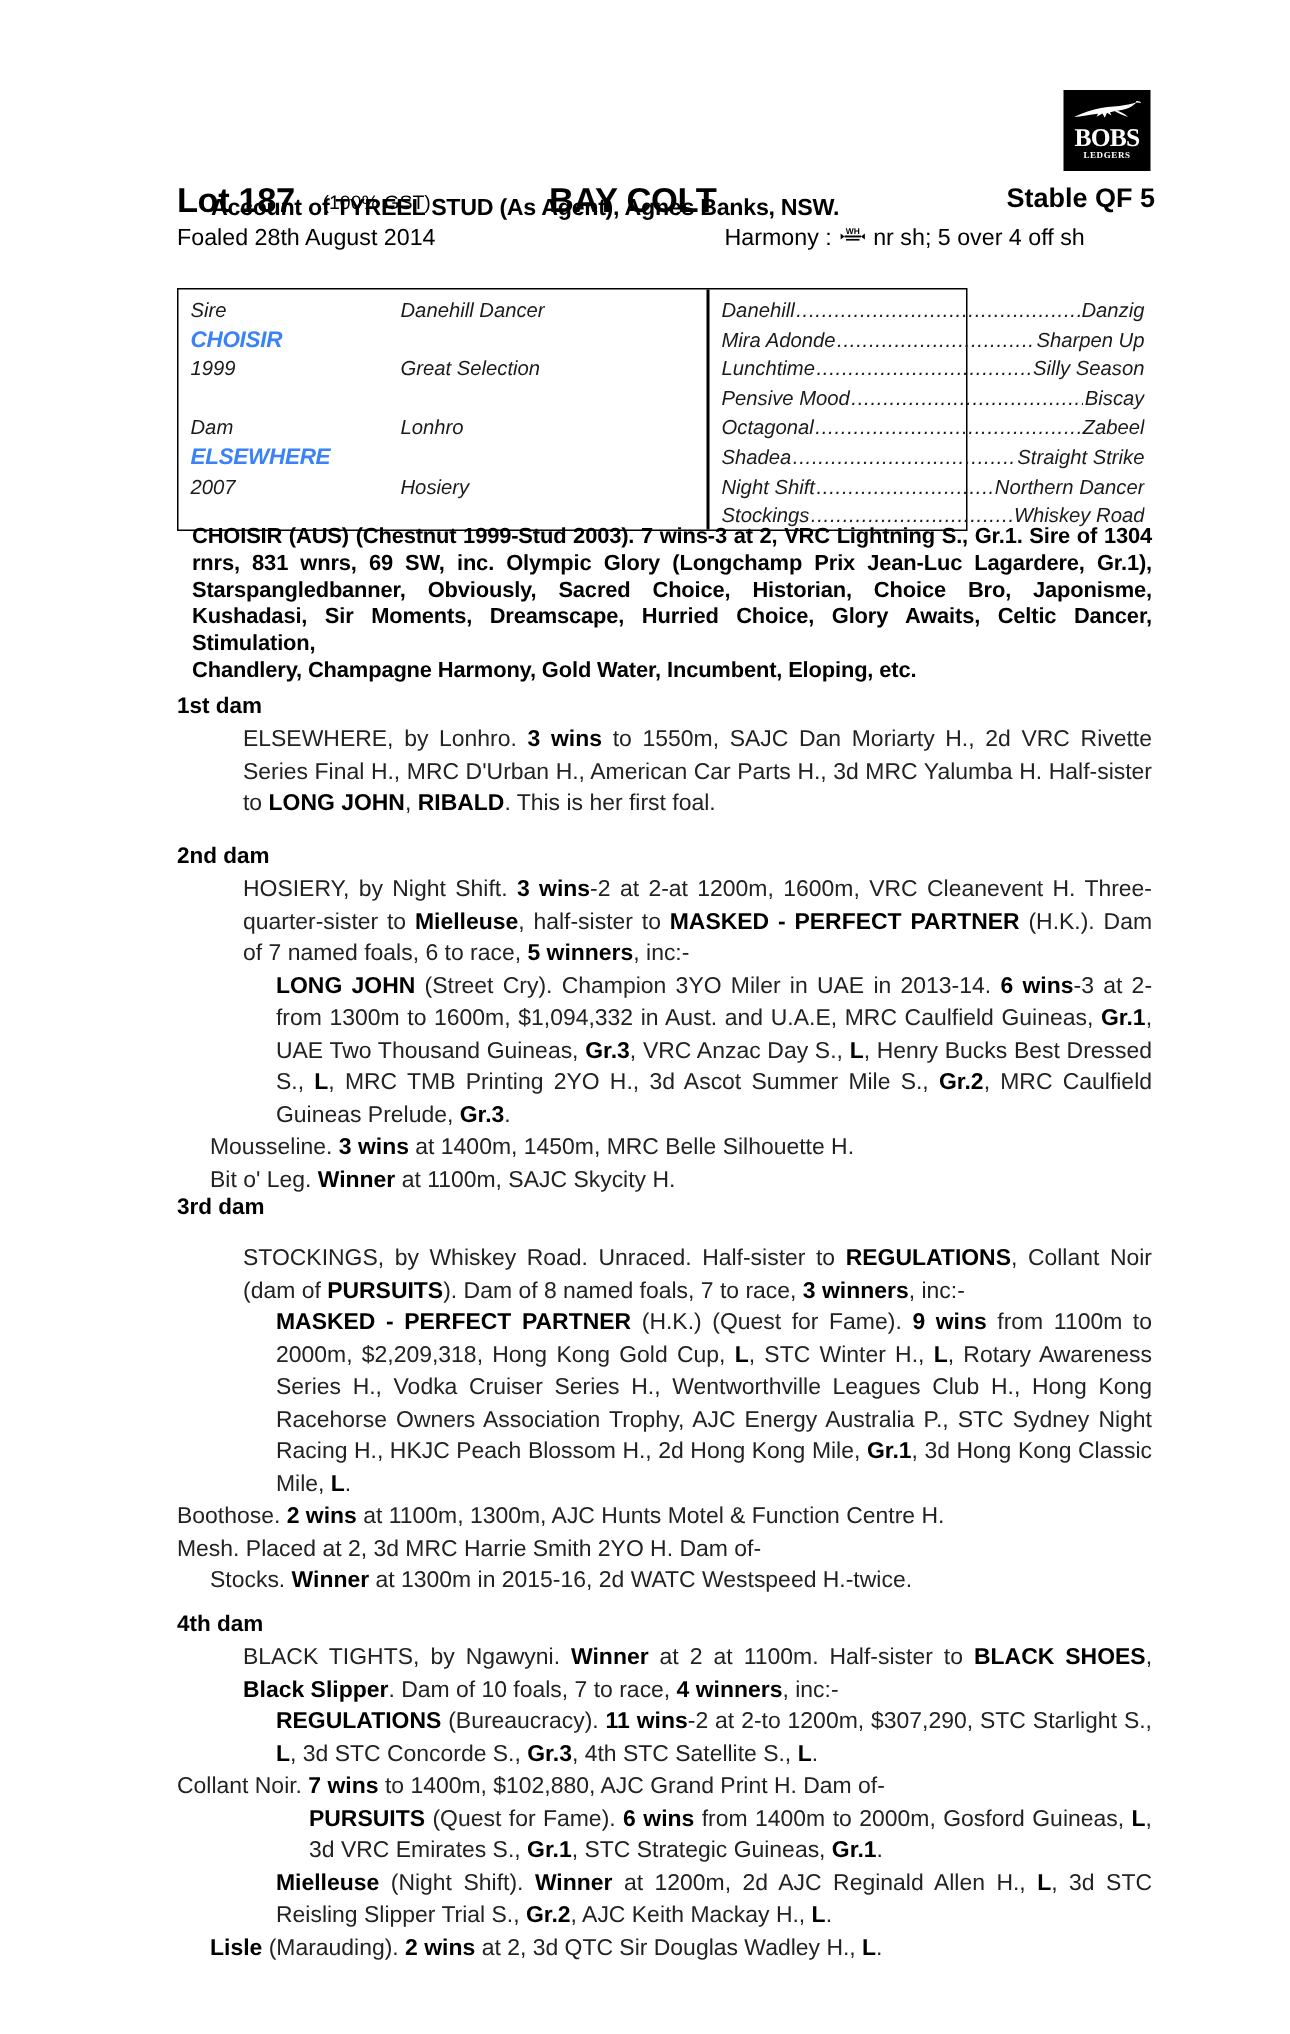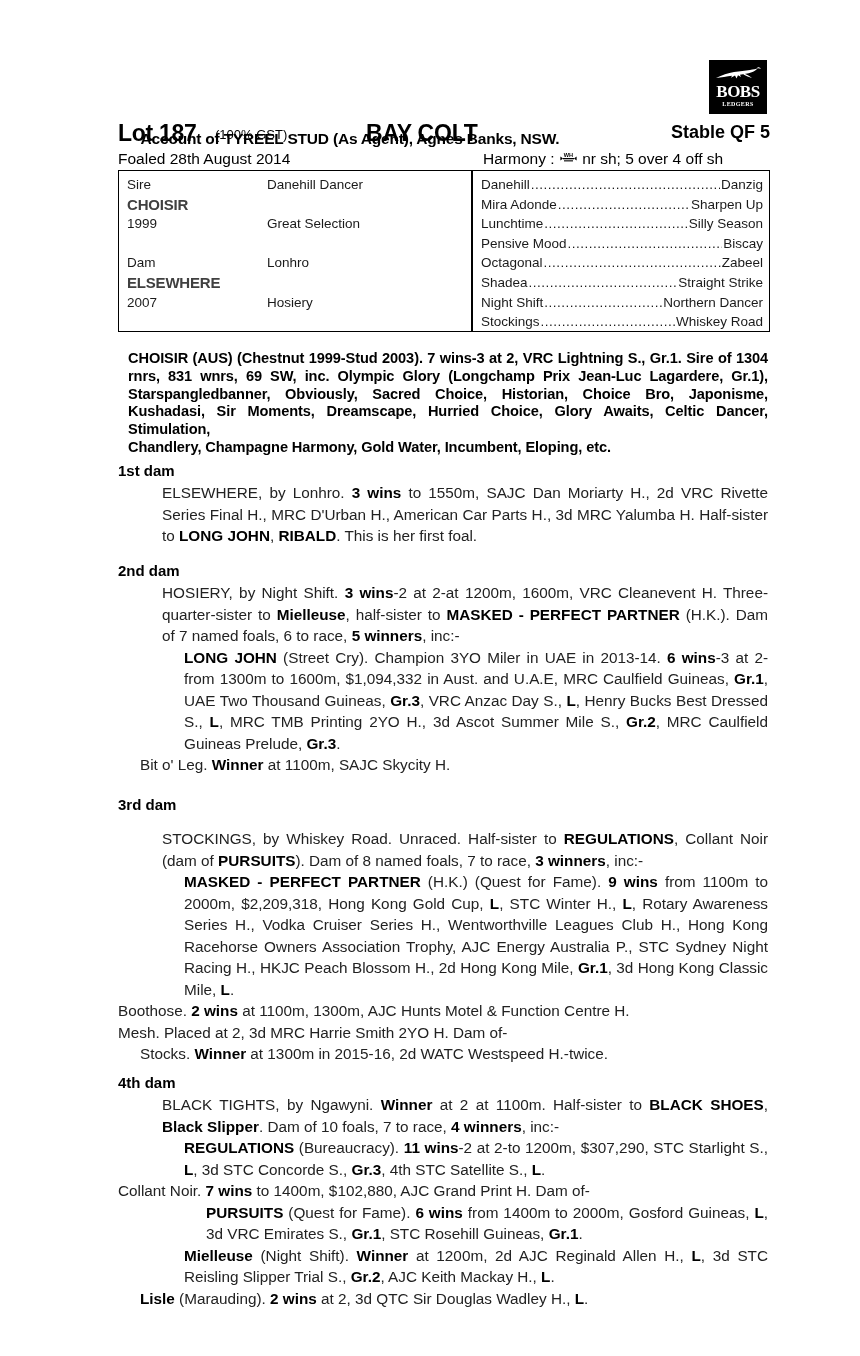--- a/index.html
+++ b/index.html
@@ -140,25 +140,26 @@
     width: 17px;
     height: 14px;
     vertical-align: -2px;
     margin: 0 1px;
   }
 
   
   .ped {
     position: absolute;
     left: 118px;
-    top: 170px;
-    width: 652px;
+    top: 192px;
+    width: 527px;
     height: 162px;
     border: 1.5px solid #000000;
     box-sizing: border-box;
+    font-style: italic;
   }
   .ped-divider {
     position: absolute;
     left: 352px;
     top: 0;
     width: 1.5px;
     height: 100%;
     background: #000000;
   }
   .ped-col {
@@ -167,21 +168,21 @@
     font-size: 13.5px;
     line-height: 19.6px;
     color: #1a1a1a;
   }
   .col-a { left: 8px;  width: 140px; }
   .col-b { left: 148px; width: 200px; }
   .col-c { left: 362px; width: 282px; }
   .nm-bold {
     font-weight: bold;
     font-size: 15px;
-    color: #404040;
+    color: #3b82f6;
     letter-spacing: -0.2px;
   }
   .dotrow {
     display: flex;
     align-items: center;
     white-space: nowrap;
     overflow: hidden;
   }
   .dotrow .lft { flex: 0 0 auto; }
   .dotrow .dots {
@@ -357,20 +358,21 @@
     <p class="hang0"><span>ELSEWHERE</span><span>, by Lonhro. </span><span class="b">3 wins</span><span> to 1550m, SAJC Dan Moriarty H., 2d VRC Rivette Series Final H., MRC D'Urban H., American Car Parts H., 3d MRC Yalumba H. Half-sister to </span><span class="b">LONG JOHN</span><span>, </span><span class="b">RIBALD</span><span>. This is her first foal.</span></p>
   </div>
 
   <div class="dam-head" style="top:562px;">2nd dam</div>
   <div class="dam-body" style="top:582px;">
     <p class="hang0"><span>HOSIERY</span><span>, by Night Shift. </span><span class="b">3 wins</span><span>-2 at 2-at 1200m, 1600m, VRC Cleanevent H. Three-quarter-sister to </span><span class="b">Mielleuse</span><span>, half-sister to </span><span class="b">MASKED - PERFECT PARTNER</span><span> (H.K.). Dam of 7 named foals, 6 to race, </span><span class="b">5 winners</span><span>, inc:-</span></p>
 
     <p class="hang1"><span class="b">LONG JOHN</span><span> (Street Cry). Champion 3YO Miler in UAE in 2013-14. </span><span class="b">6 wins</span><span>-3 at 2-from 1300m to 1600m, $1,094,332 in Aust. and U.A.E, MRC Caulfield Guineas, </span><span class="b">Gr.1</span><span>, UAE Two Thousand Guineas, </span><span class="b">Gr.3</span><span>, VRC Anzac Day S., </span><span class="b">L</span><span>, Henry Bucks Best Dressed S., </span><span class="b">L</span><span>, MRC TMB Printing 2YO H., 3d Ascot Summer Mile S., </span><span class="b">Gr.2</span><span>, MRC Caulfield Guineas Prelude, </span><span class="b">Gr.3</span><span>.</span></p>
 
 
+    <p class="ind1 nojust"><span>Mousseline.</span><span> </span><span class="b">3 wins</span><span> at 1400m, 1450m, MRC Belle Silhouette H.</span></p>
 
     <p class="ind1 nojust"><span>Bit o' Leg.</span><span> </span><span class="b">Winner</span><span> at 1100m, SAJC Skycity H.</span></p>
   </div>
 
   <div class="dam-head" style="top:796px;">3rd dam</div>
   <div class="dam-body" style="top:816px;margin-top:12px;">
     <p class="hang0"><span>STOCKINGS</span><span>, by Whiskey Road. Unraced. Half-sister to </span><span class="b">REGULATIONS</span><span>, Collant Noir (dam of </span><span class="b">PURSUITS</span><span>). Dam of 8 named foals, 7 to race, </span><span class="b">3 winners</span><span>, inc:-</span></p>
 
     <p class="hang1"><span class="b">MASKED - PERFECT PARTNER</span><span> (H.K.) (Quest for Fame). </span><span class="b">9 wins</span><span> from 1100m to 2000m, $2,209,318, Hong Kong Gold Cup, </span><span class="b">L</span><span>, STC Winter H., </span><span class="b">L</span><span>, Rotary Awareness Series H., Vodka Cruiser Series H., Wentworthville Leagues Club H., Hong Kong Racehorse Owners Association Trophy, AJC Energy Australia P., STC Sydney Night Racing H., HKJC Peach Blossom H., 2d Hong Kong Mile, </span><span class="b">Gr.1</span><span>, 3d Hong Kong Classic Mile, </span><span class="b">L</span><span>.</span></p>
 
@@ -383,20 +385,20 @@
   </div>
 
   <div class="dam-head" style="top:1074px;">4th dam</div>
   <div class="dam-body" style="top:1094px;">
     <p class="hang0"><span>BLACK TIGHTS</span><span>, by Ngawyni. </span><span class="b">Winner</span><span> at 2 at 1100m. Half-sister to </span><span class="b">BLACK SHOES</span><span>, </span><span class="b">Black Slipper</span><span>. Dam of 10 foals, 7 to race, </span><span class="b">4 winners</span><span>, inc:-</span></p>
 
     <p class="hang1"><span class="b">REGULATIONS</span><span> (Bureaucracy). </span><span class="b">11 wins</span><span>-2 at 2-to 1200m, $307,290, STC Starlight S., </span><span class="b">L</span><span>, 3d STC Concorde S., </span><span class="b">Gr.3</span><span>, 4th STC Satellite S., </span><span class="b">L</span><span>.</span></p>
 
     <p class="ind0 nojust"><span>Collant Noir.</span><span> </span><span class="b">7 wins</span><span> to 1400m, $102,880, AJC Grand Print H. Dam of-</span></p>
 
-    <p class="hang3"><span class="b">PURSUITS</span><span> (Quest for Fame). </span><span class="b">6 wins</span><span> from 1400m to 2000m, Gosford Guineas, </span><span class="b">L</span><span>, 3d VRC Emirates S., </span><span class="b">Gr.1</span><span>, STC Rosehill Guineas, </span><span class="b">Gr.1</span><span>.</span></p>
+    <p class="hang3"><span class="b">PURSUITS</span><span> (Quest for Fame). </span><span class="b">6 wins</span><span> from 1400m to 2000m, Gosford Guineas, </span><span class="b">L</span><span>, 3d VRC Emirates S., </span><span class="b">Gr.1</span><span>, STC Strategic Guineas, </span><span class="b">Gr.1</span><span>.</span></p>
 
     <p class="hang1"><span class="b">Mielleuse</span><span> (Night Shift). </span><span class="b">Winner</span><span> at 1200m, 2d AJC Reginald Allen H., </span><span class="b">L</span><span>, 3d STC Reisling Slipper Trial S., </span><span class="b">Gr.2</span><span>, AJC Keith Mackay H., </span><span class="b">L</span><span>.</span></p>
 
     <p class="ind1 nojust"><span class="b">Lisle</span><span> (Marauding). </span><span class="b">2 wins</span><span> at 2, 3d QTC Sir Douglas Wadley H., </span><span class="b">L</span><span>.</span></p>
   </div>
 
 </div>
 
 </body></html>

